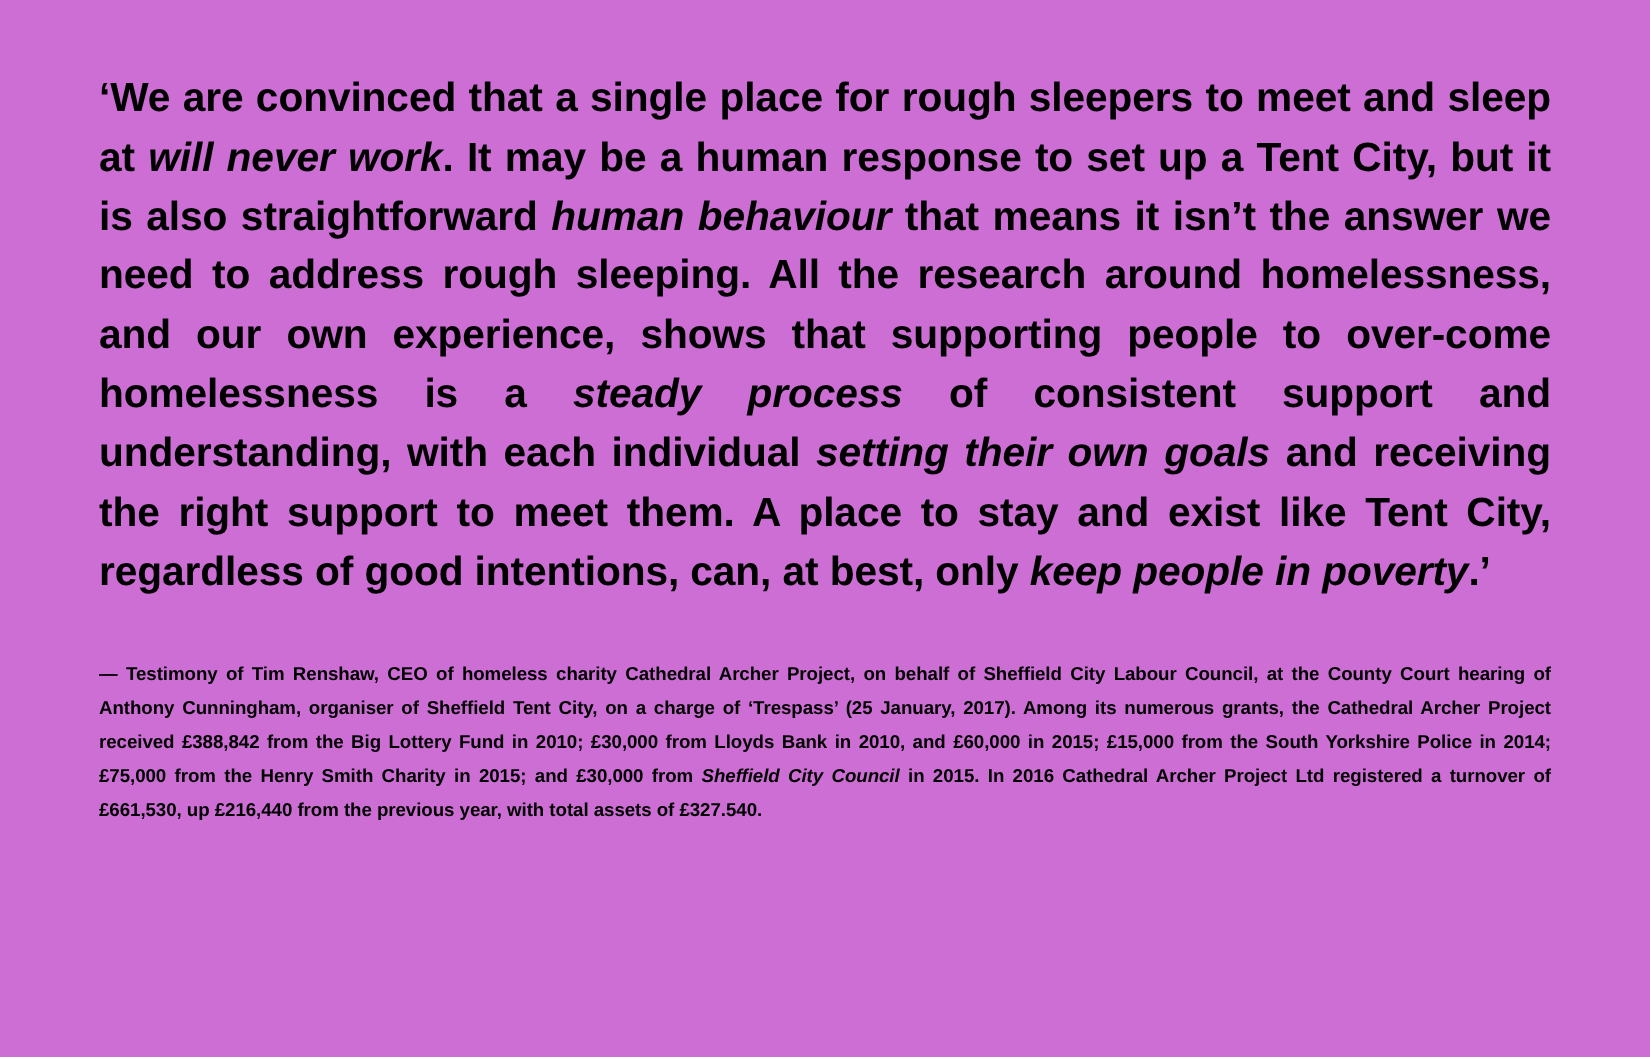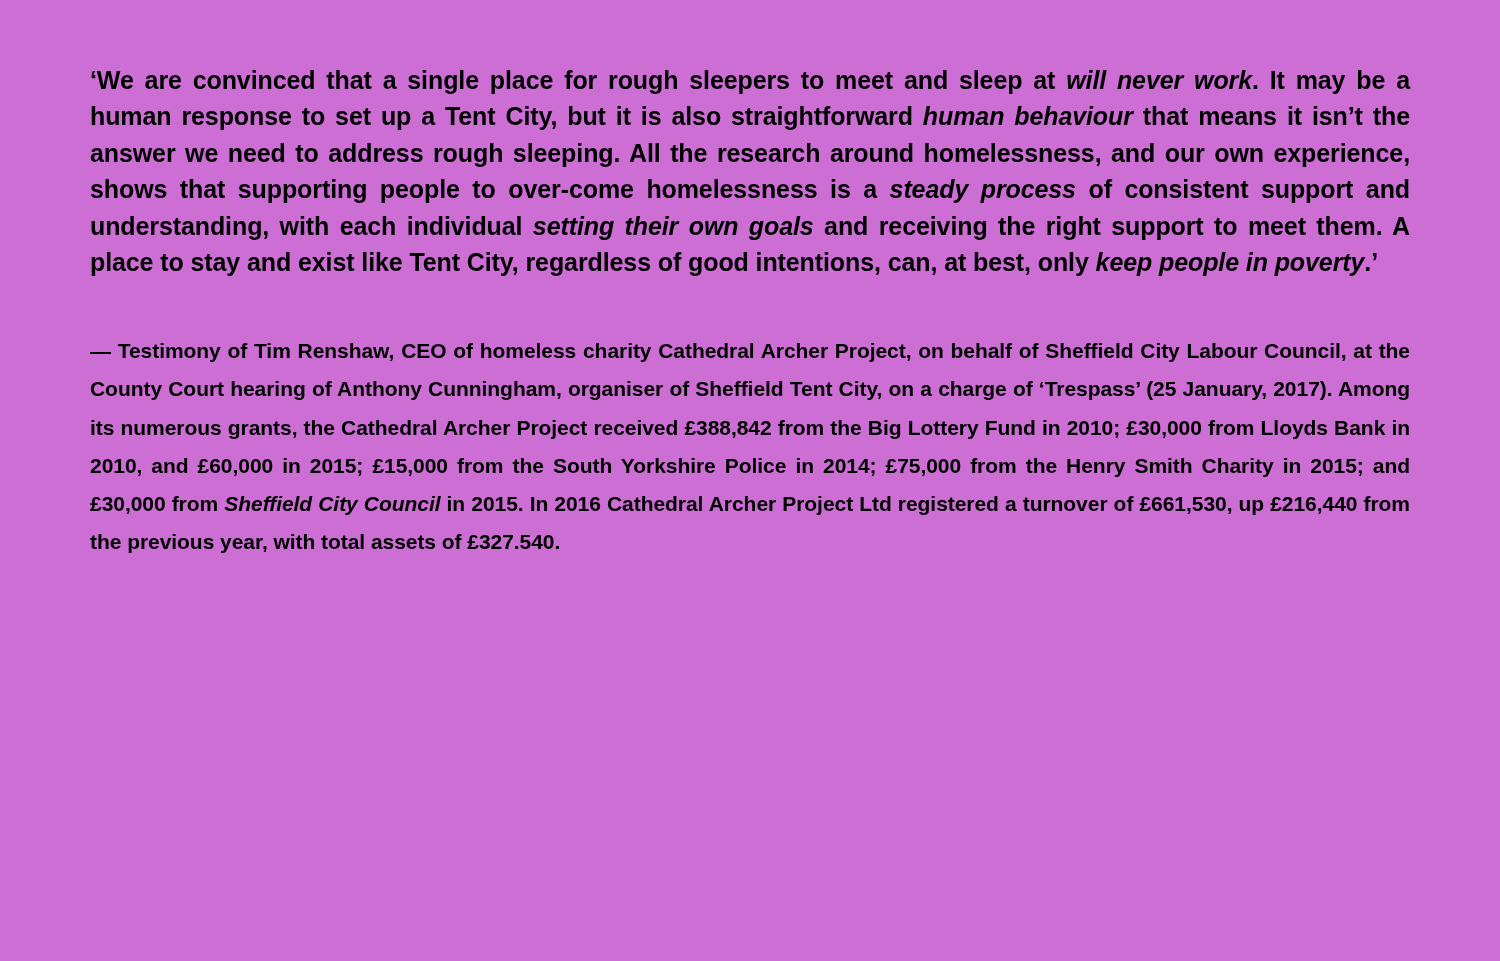--- a/index.html
+++ b/index.html
@@ -14,36 +14,36 @@
     overflow: hidden;
   }
   .page {
     box-sizing: border-box;
     width: 1500px;
     height: 961px;
     padding: 62px 90px 40px 90px;
     background: #cc6ed4;
   }
   .quote {
-    font-size: 25px;
+    font-size: 37px;
     line-height: 1.455;
     font-weight: bold;
     color: #000000;
     text-align: justify;
     text-justify: inter-word;
     letter-spacing: -0.1px;
     margin: 0;
   }
   .quote em {
     font-style: italic;
     font-weight: bold;
   }
   .attribution {
     margin-top: 52px;
-    font-size: 21px;
+    font-size: 17px;
     line-height: 1.82;
     font-weight: bold;
     color: #000000;
     text-align: justify;
     text-justify: inter-word;
     letter-spacing: -0.05px;
   }
   .attribution em {
     font-style: italic;
     font-weight: bold;

